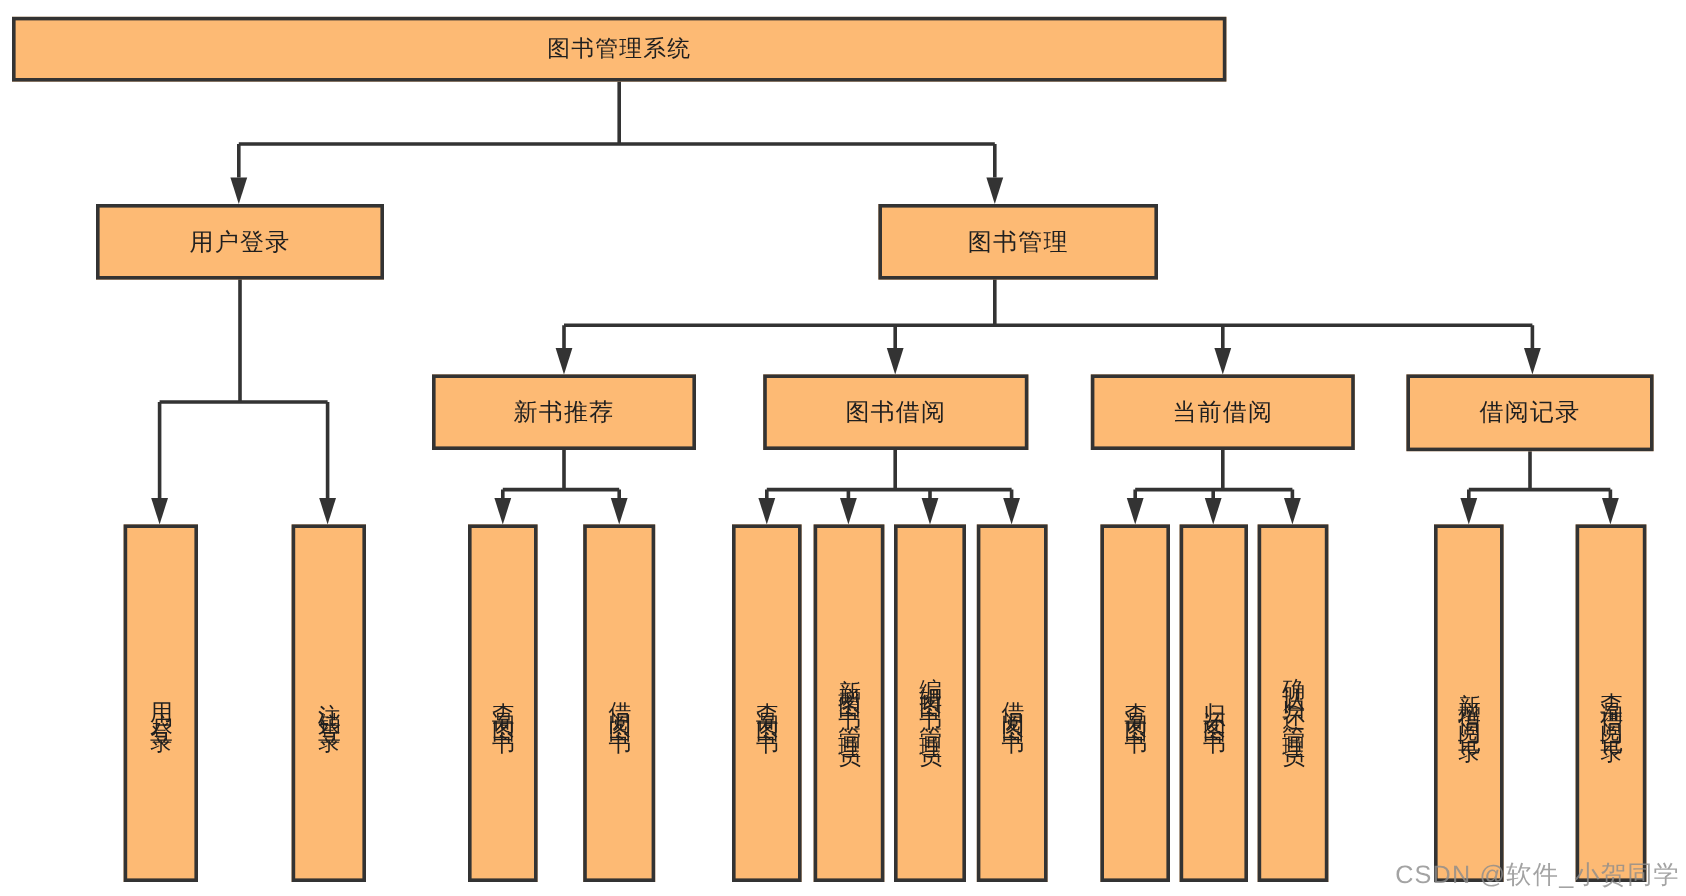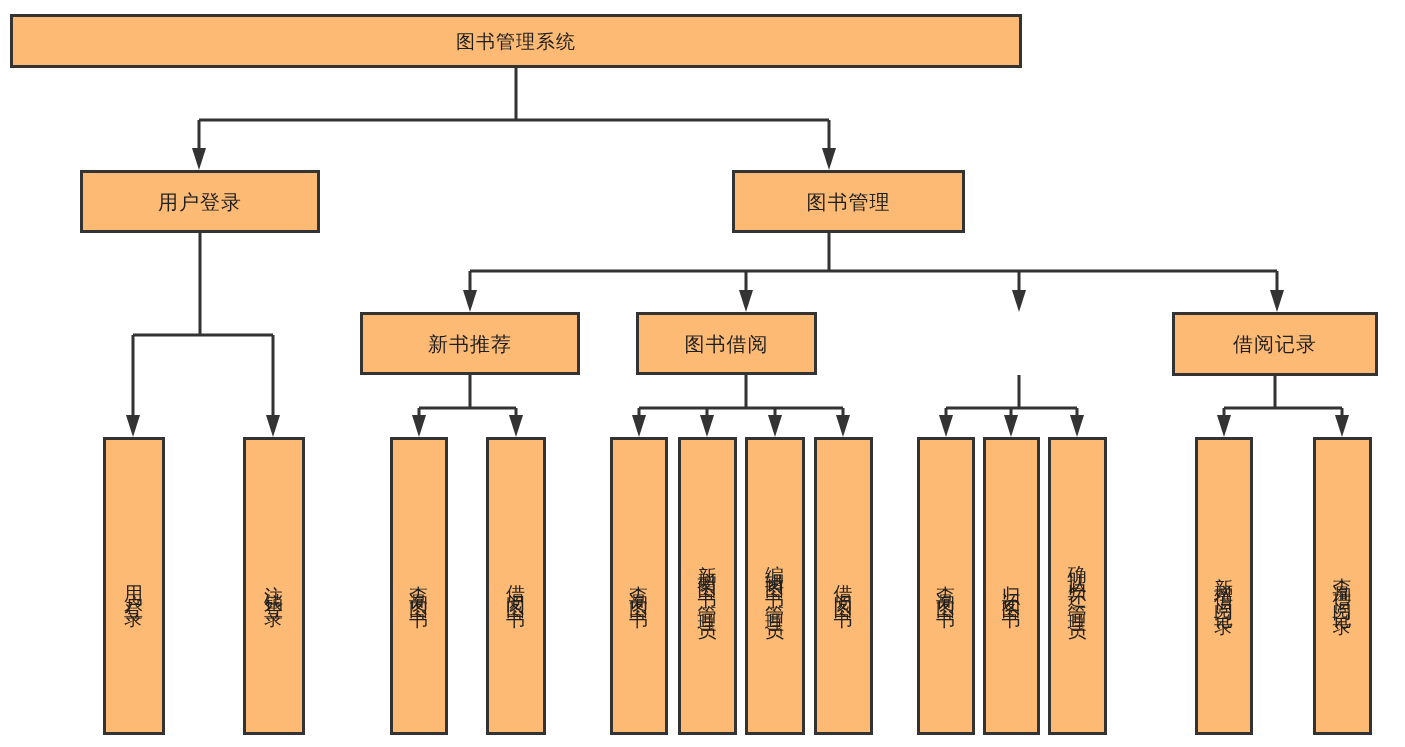--- a/index.html
+++ b/index.html
@@ -99,22 +99,25 @@
   <div class="node" style="left:80px; top:170px; width:240px; height:63px;">
     <span>用户登录</span>
   </div>
   <div class="node" style="left:712px; top:170px; width:233px; height:63px;margin-left:20px;">
     <span>图书管理</span>
   </div>
 
   <div class="node" style="left:360px; top:312px; width:220px; height:63px;">
     <span>新书推荐</span>
   </div>
-  <div class="node" style="left:636px; top:312px; width:181px; height:63px;align-items:center;">
+  <div class="node" style="left:636px; top:312px; width:221px; height:63px;align-items:center;">
     <span>图书借阅</span>
+  </div>
+  <div class="node" style="left:909px; top:312px; width:220px; height:63px;">
+    <span>当前借阅</span>
   </div>
   <div class="node" style="left:1172px; top:312px; width:206px; height:64px;">
     <span>借阅记录</span>
   </div>
 
   <div class="node vnode" style="left:103px; top:437px; width:62px; height:298px;">
     <span>用户登录</span>
   </div>
   <div class="node vnode" style="left:243px; top:437px; width:62px; height:298px;">
     <span>注销登录</span>
@@ -150,14 +153,15 @@
     <span>确认归还（管理员）</span>
   </div>
 
   <div class="node vnode" style="left:1195px; top:437px; width:58px; height:298px;">
     <span>新增借阅记录</span>
   </div>
   <div class="node vnode" style="left:1313px; top:437px; width:59px; height:298px;">
     <span>查询借阅记录</span>
   </div>
 
+  <div class="watermark">CSDN @软件_小贺同学</div>
 
 </div>
 
 </body></html>

